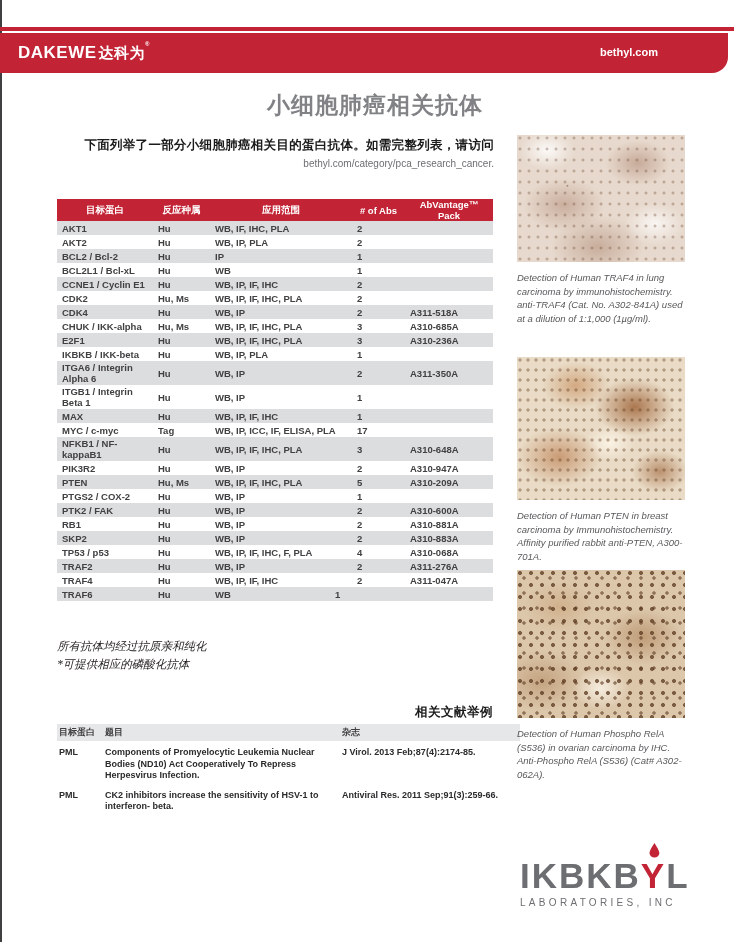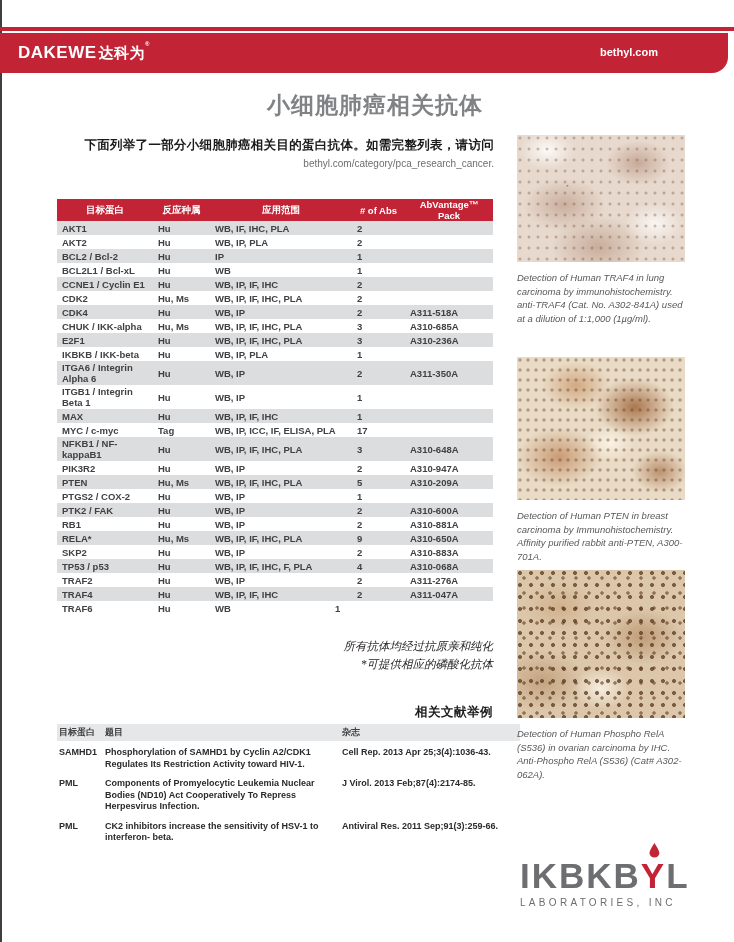--- a/index.html
+++ b/index.html
@@ -24,21 +24,21 @@
 
   
   .abs-table { position:absolute; left:57px; top:199px; width:436px; border-collapse:collapse; table-layout:fixed; }
   .abs-table th { background:#c22335; color:#fff; font-size:9.5px; font-weight:700; height:19px; text-align:center; padding:0 3px; }
   .abs-table td { font-size:9.5px; font-weight:700; color:#414042; height:14px; padding:1px 5px; text-align:left; vertical-align:middle; line-height:11px; }
   .abs-table tbody tr:nth-child(odd) td { background:#dcdddf; }
   .abs-table tbody tr:nth-child(even) td { background:#ffffff; }
   .abs-table tbody tr:last-child td:nth-child(4) { text-indent:-22px; }
 
   
-  .notes { position:absolute; left:57px; top:637px; width:436px; text-align:right; font-family:"Liberation Serif", serif; font-style:italic; font-size:11.5px; color:#231f20; line-height:18px; }
+  .notes { position:absolute; left:57px; top:637px; width:436px; text-align:left; font-family:"Liberation Serif", serif; font-style:italic; font-size:11.5px; color:#231f20; line-height:18px; }
 
   
   .lit-heading { position:absolute; left:57px; top:704px; width:436px; text-align:right; font-size:12.5px; font-weight:700; color:#1a1a1a; letter-spacing:.5px; }
   .lit-table { position:absolute; left:57px; top:724px; width:463px; border-collapse:collapse; table-layout:fixed; }
   .lit-table th { background:#e6e7e8; color:#3f3f41; font-size:9px; font-weight:600; text-align:left; height:15px; padding:2px 2px; }
   .lit-table td { font-size:9px; font-weight:700; color:#2b2b2d; text-align:left; vertical-align:top; padding:6px 10px 2px 2px; line-height:11.5px; }
 
   
   .fig { position:absolute; left:517px; width:168px; }
   .fig-img { width:168px; }
@@ -261,27 +261,20 @@
           <td>A310-600A</td>
         </tr>
         <tr>
           <td>RB1</td>
           <td>Hu</td>
           <td>WB, IP</td>
           <td>2</td>
           <td>A310-881A</td>
         </tr>
         <tr>
-          <td>RELA*</td>
-          <td>Hu, Ms</td>
-          <td>WB, IP, IF, IHC, PLA</td>
-          <td>9</td>
-          <td>A310-650A</td>
-        </tr>
-        <tr>
           <td>SKP2</td>
           <td>Hu</td>
           <td>WB, IP</td>
           <td>2</td>
           <td>A310-883A</td>
         </tr>
         <tr>
           <td>TP53 / p53</td>
           <td>Hu</td>
           <td>WB, IP, IF, IHC, F, PLA</td>
@@ -327,25 +320,20 @@
       </colgroup>
     <thead>
       <tr>
         <th>目标蛋白</th>
         <th>题目</th>
         <th>杂志</th>
       </tr>
     </thead>
     <tbody>
         <tr>
-          <td>SAMHD1</td>
-          <td>Phosphorylation of SAMHD1 by Cyclin A2/CDK1 Regulates Its Restriction Activity toward HIV-1.</td>
-          <td>Cell Rep. 2013 Apr 25;3(4):1036-43.</td>
-        </tr>
-        <tr>
           <td>PML</td>
           <td>Components of Promyelocytic Leukemia Nuclear Bodies (ND10) Act Cooperatively To Repress Herpesvirus Infection.</td>
           <td>J Virol. 2013 Feb;87(4):2174-85.</td>
         </tr>
         <tr>
           <td>PML</td>
           <td>CK2 inhibitors increase the sensitivity of HSV-1 to interferon- beta.</td>
           <td>Antiviral Res. 2011 Sep;91(3):259-66.</td>
         </tr>
       </tbody>

